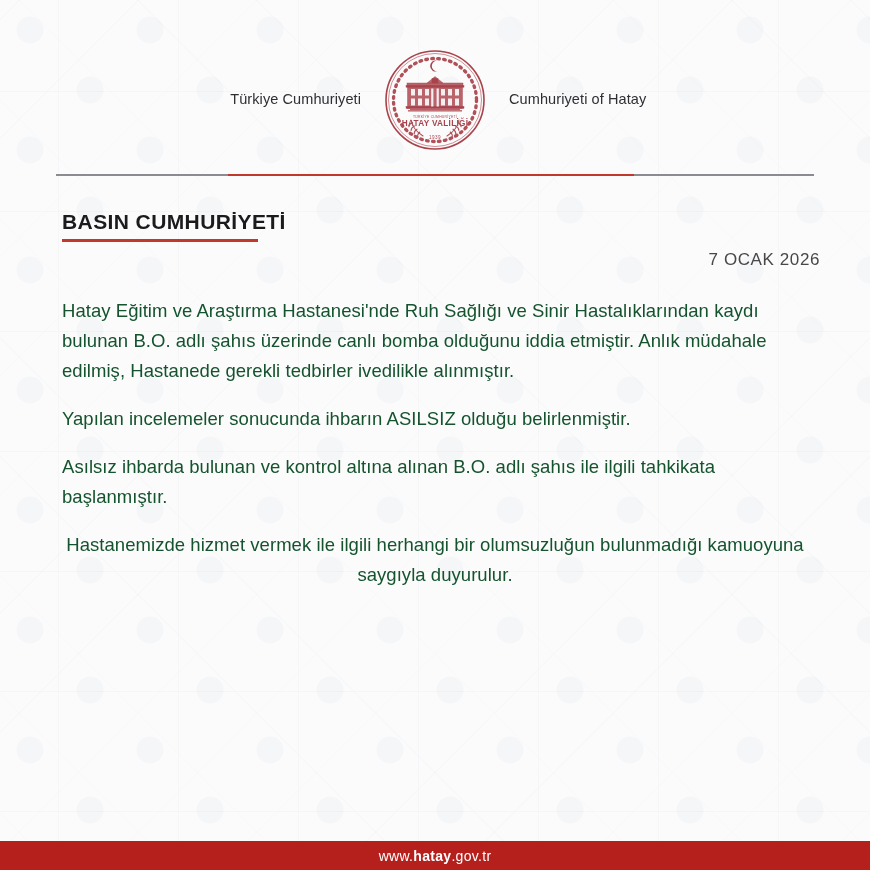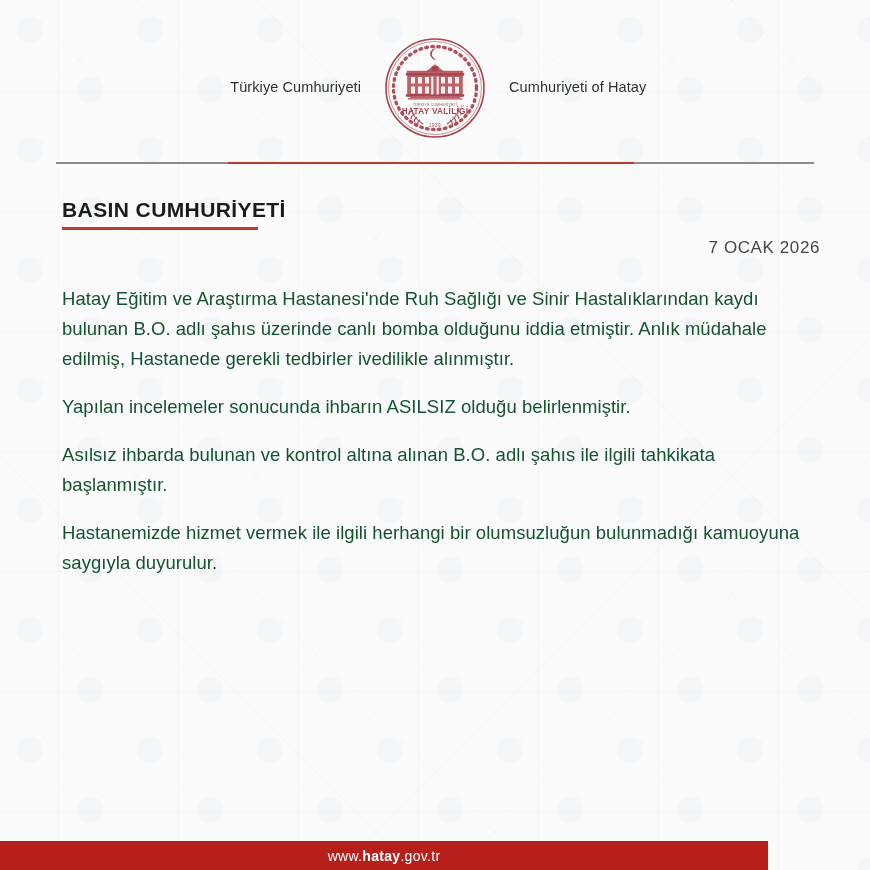--- a/index.html
+++ b/index.html
@@ -69,20 +69,21 @@
     height: 870px;
   }
 
   
   .header {
     display: flex;
     align-items: center;
     justify-content: center;
     padding-top: 36px;
     gap: 0;
+    margin-top: 12px;
   }
 
   .header-text {
     font-size: 14.5px;
     line-height: 1.5;
     color: #2f2f33;
     letter-spacing: 0.1px;
     white-space: nowrap;
   }
 
@@ -144,28 +145,28 @@
     padding: 0 62px 0 62px;
   }
   .body-text p {
     font-size: 18.5px;
     line-height: 30px;
     color: #14532d;
     margin-bottom: 18px;
     letter-spacing: 0.05px;
     text-align: left;
   }
-  .body-text p:last-child { margin-bottom: 6px; }
+  .body-text p:last-child { margin-bottom: 6px; text-align: center; }
 
   
   .footer {
     position: absolute;
     left: 0;
     bottom: 0;
-    width: 768px;
+    width: 870px;
     height: 29px;
     background: #b5201c;
     display: flex;
     align-items: center;
     justify-content: center;
     z-index: 3;
   }
   .footer-url {
     font-size: 14px;
     color: #ffffff;

